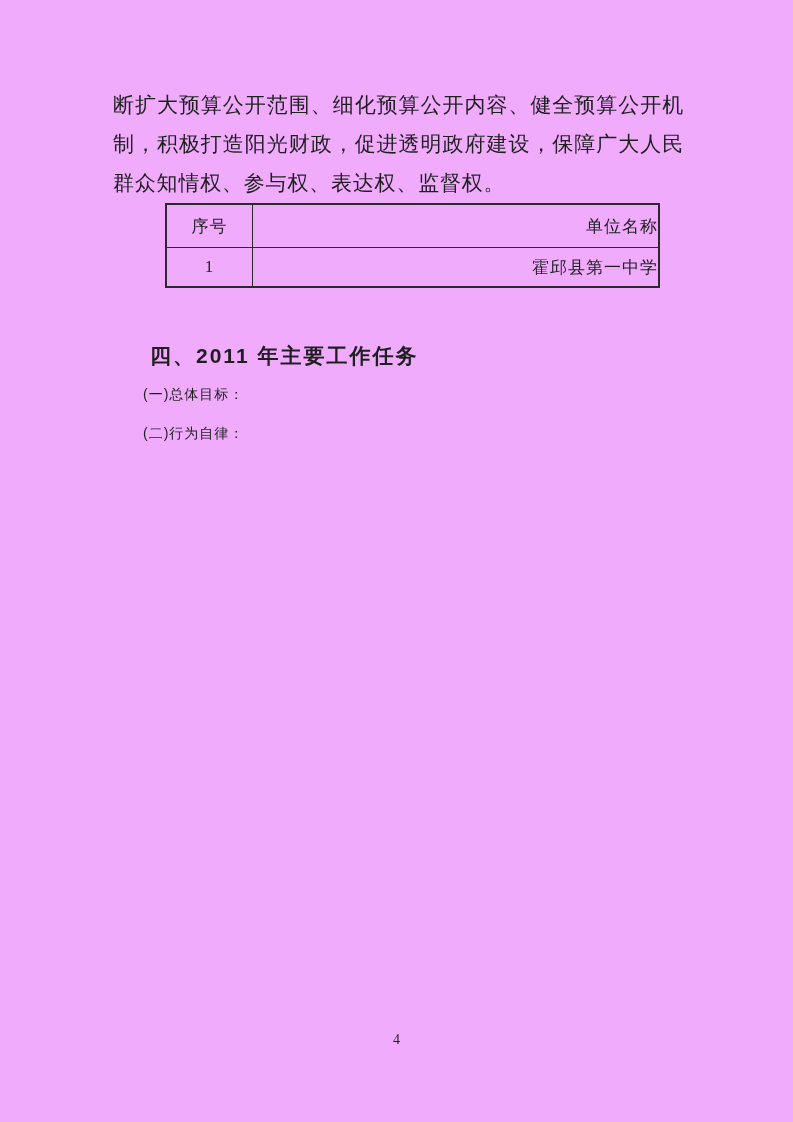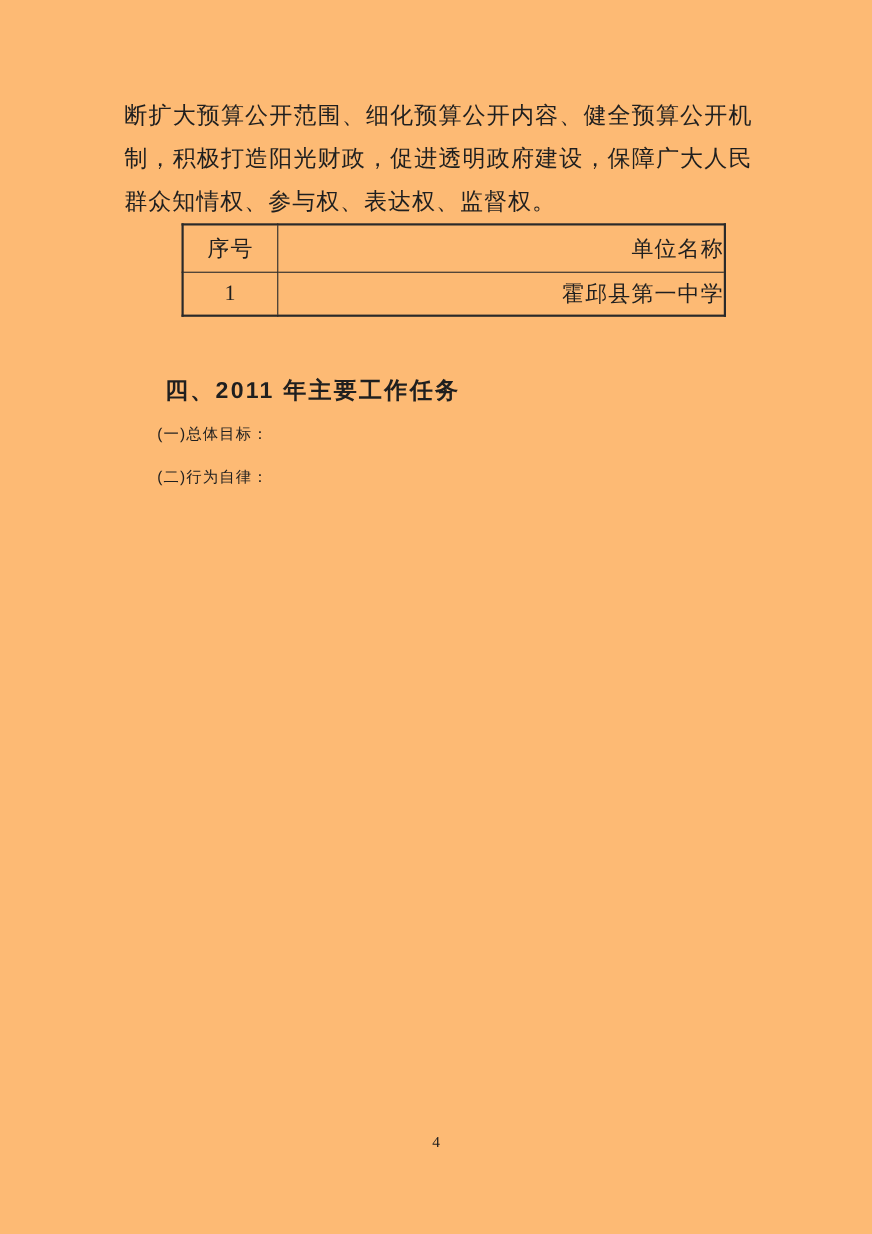--- a/index.html
+++ b/index.html
@@ -4,21 +4,21 @@
 <style>
   html, body {
     margin: 0;
     padding: 0;
     background: #ffffff;
   }
   .page {
     position: relative;
     width: 793px;
     height: 1122px;
-    background: #fdba74;
+    background: #f0abfc;
     box-sizing: border-box;
     padding: 86px 109px 0 113px;
     font-family: "Liberation Serif", "DejaVu Serif", serif;
     color: #1f1f1f;
     overflow: hidden;
   }
   .para {
     margin: 0;
     font-size: 21px;
     line-height: 39px;
@@ -49,21 +49,21 @@
   .unit-table {
     border-collapse: collapse;
     table-layout: fixed;
     margin-left: 52px;
     width: 495px;
     border: 2px solid #2a2a2a;
   }
   .unit-table th, .unit-table td {
     border: 1px solid #2a2a2a;
     font-weight: normal;
-    font-size: 20px;
+    font-size: 17px;
     letter-spacing: 1px;
     padding: 0;
     vertical-align: middle;
   }
   .unit-table th { height: 42px; }
   .unit-table td { height: 38px; }
   .col-no  { width: 85px; text-align: center; }
   .col-name { text-align: right; padding-left: 30px !important; }
   .page-number {
     position: absolute;

